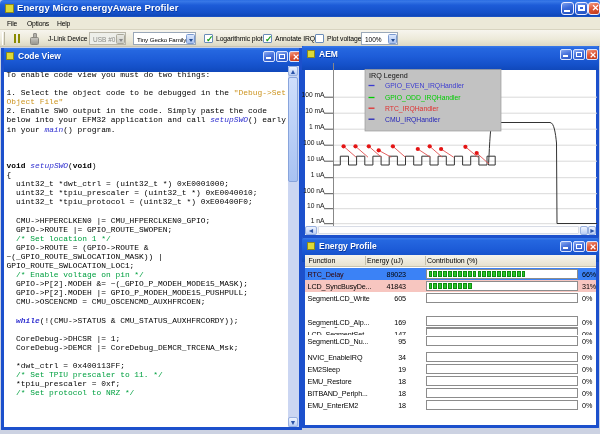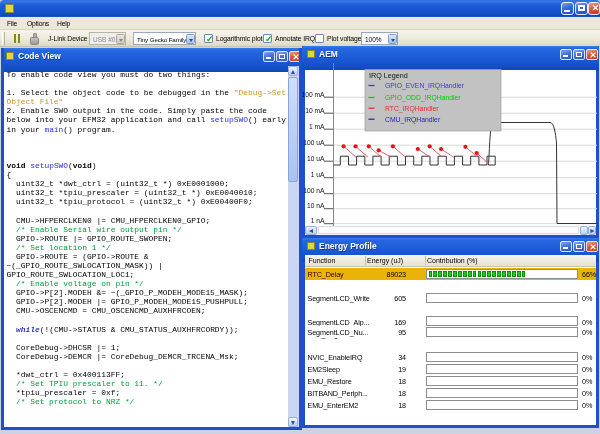--- a/index.html
+++ b/index.html
@@ -49,46 +49,47 @@
 .sbv{position:absolute;background:#cbd6f2}
 .sbarr{position:absolute;width:10px;height:10px;border-radius:2px;border:1px solid #98b0e0;
 background:linear-gradient(180deg,#f0f5ff,#b8ccf4);color:#2a52a8;font-size:7px;text-align:center;line-height:9px}
 .sbthh{position:absolute;border-radius:2px;border:1px solid #88a4dc;background:linear-gradient(180deg,#cfdefc,#a8c2f2)}
 
 #code{left:1px;top:48px;width:301px;height:382px;overflow:hidden}
 #code pre{position:absolute;left:2.5px;top:22px;font-family:"Liberation Mono",monospace;
 font-size:7.9px;line-height:9.1px;color:#000;white-space:pre}
 #code pre .c{color:#00a040}
 #code pre .o{color:#cc9420}
-#code pre .b{color:#3030d0;}
+#code pre .b{color:#3030d0;font-style:italic}
 #code pre .k{font-weight:bold}
 #code pre .w{color:#3030d0;font-style:italic;font-weight:bold}
 
 #aem{left:302px;top:46px;width:297px;height:192px}
 #aemplot{position:absolute;left:0;top:17px;width:291px;height:164px}
 
 #ep{left:302px;top:238px;width:297px;height:190px}
 #ephdr{position:absolute;left:0;top:17px;width:291px;height:12px;
 background:linear-gradient(180deg,#f6f4ec,#e6e2d0);border-bottom:1px solid #c8c4b0;font-size:7px}
 #ephdr span{position:absolute;top:1.5px}
 #ephdr i{position:absolute;top:1px;bottom:1px;width:1px;background:#c4c0ac;font-style:normal}
 #eprows{position:absolute;left:0;top:30px;width:291px;height:143px;font-size:7.2px;letter-spacing:-0.1px}
 .epr{position:absolute;left:0;width:291px;height:11.9px;background:#fff}
-.epr.r1{background:#eab308}
+.epr.r1{background:#3b82f6}
 .epr.r2{background:#f7c6c0}
 .epr .nm{position:absolute;left:2.5px;top:2px;white-space:nowrap}
 .epr.r1 .nm{color:#300}
 .epr .num{position:absolute;left:28px;top:2px;width:73px;text-align:right}
 .epr .bar{position:absolute;left:121px;top:0.9px;width:152px;height:10px;background:#fff;border:1px solid #8c8c8c}
 .epr .bar i{position:absolute;top:1.1px;width:3.9px;height:6px;background:#2cc42c;border:0.5px solid #0e8e0e}
 .epr .pct{position:absolute;left:277px;top:2px}
 </style></head><body>
 
 <div class="abs" id="tbar">
   <div id="appico"></div>
+  <span class="ttl">Energy Micro energyAware Profiler</span>
   <div class="wbtn" style="right:26.5px">
       <div class="mn"></div>
     </div>
   <div class="wbtn" style="right:12.5px">
       <div class="mx"></div>
     </div>
   <div class="wbtn close" style="right:0px;width:12px">
       <div class="x">✕</div>
     </div>
 </div>
@@ -154,21 +155,20 @@
 
 
 
 <span class="k">void</span> <span class="b">setupSWO</span>(<span class="k">void</span>)
 {
   uint32_t *dwt_ctrl = (uint32_t *) 0xE0001000;
   uint32_t *tpiu_prescaler = (uint32_t *) 0xE0040010;
   uint32_t *tpiu_protocol = (uint32_t *) 0xE00400F0;
 
   CMU-&gt;HFPERCLKEN0 |= CMU_HFPERCLKEN0_GPIO;
-<span class="c">  /* Enable Serial wire output pin */</span>
   GPIO-&gt;ROUTE |= GPIO_ROUTE_SWOPEN;
 <span class="c">  /* Set location 1 */</span>
   GPIO-&gt;ROUTE = (GPIO-&gt;ROUTE &amp;
 ~(_GPIO_ROUTE_SWLOCATION_MASK)) |
 GPIO_ROUTE_SWLOCATION_LOC1;
 <span class="c">  /* Enable voltage on pin */</span>
   GPIO-&gt;P[2].MODEH &amp;= ~(_GPIO_P_MODEH_MODE15_MASK);
   GPIO-&gt;P[2].MODEH |= GPIO_P_MODEH_MODE15_PUSHPULL;
   CMU-&gt;OSCENCMD = CMU_OSCENCMD_AUXHFRCOEN;
 
@@ -315,20 +315,36 @@
           <i style="left:65.2px"></i>
           <i style="left:70.1px"></i>
           <i style="left:75.0px"></i>
           <i style="left:79.9px"></i>
           <i style="left:84.8px"></i>
           <i style="left:89.7px"></i>
           <i style="left:94.6px"></i>
         </span>
         <span class="pct">66%</span>
       </div>
+<div class="epr r2" style="top:11.9px">
+        <span class="nm">LCD_SyncBusyDe...</span>
+        <span class="num">41843</span>
+        <span class="bar">
+          <i style="left:1.5px"></i>
+          <i style="left:6.4px"></i>
+          <i style="left:11.3px"></i>
+          <i style="left:16.2px"></i>
+          <i style="left:21.1px"></i>
+          <i style="left:26.0px"></i>
+          <i style="left:30.9px"></i>
+          <i style="left:35.8px"></i>
+          <i style="left:40.7px"></i>
+        </span>
+        <span class="pct">31%</span>
+      </div>
 <div class="epr " style="top:23.8px">
         <span class="nm">SegmentLCD_Write</span>
         <span class="num">605</span>
         <span class="bar"></span>
         <span class="pct">0%</span>
       </div>
 <div class="epr " style="top:49px">
         <span class="nm">LCD_SegmentSet</span>
         <span class="num">750</span>
         <span class="bar"></span>
@@ -339,21 +355,21 @@
         <span class="num">169</span>
         <span class="bar"></span>
         <span class="pct">0%</span>
       </div>
 <div class="epr " style="top:59.5px">
         <span class="nm">LCD_SegmentSet...</span>
         <span class="num">147</span>
         <span class="bar"></span>
         <span class="pct">0%</span>
       </div>
-<div class="epr " style="top:58px">
+<div class="epr " style="top:67px">
         <span class="nm">SegmentLCD_Nu...</span>
         <span class="num">95</span>
         <span class="bar"></span>
         <span class="pct">0%</span>
       </div>
 <div class="epr " style="top:83.3px">
         <span class="nm">NVIC_EnableIRQ</span>
         <span class="num">34</span>
         <span class="bar"></span>
         <span class="pct">0%</span>

